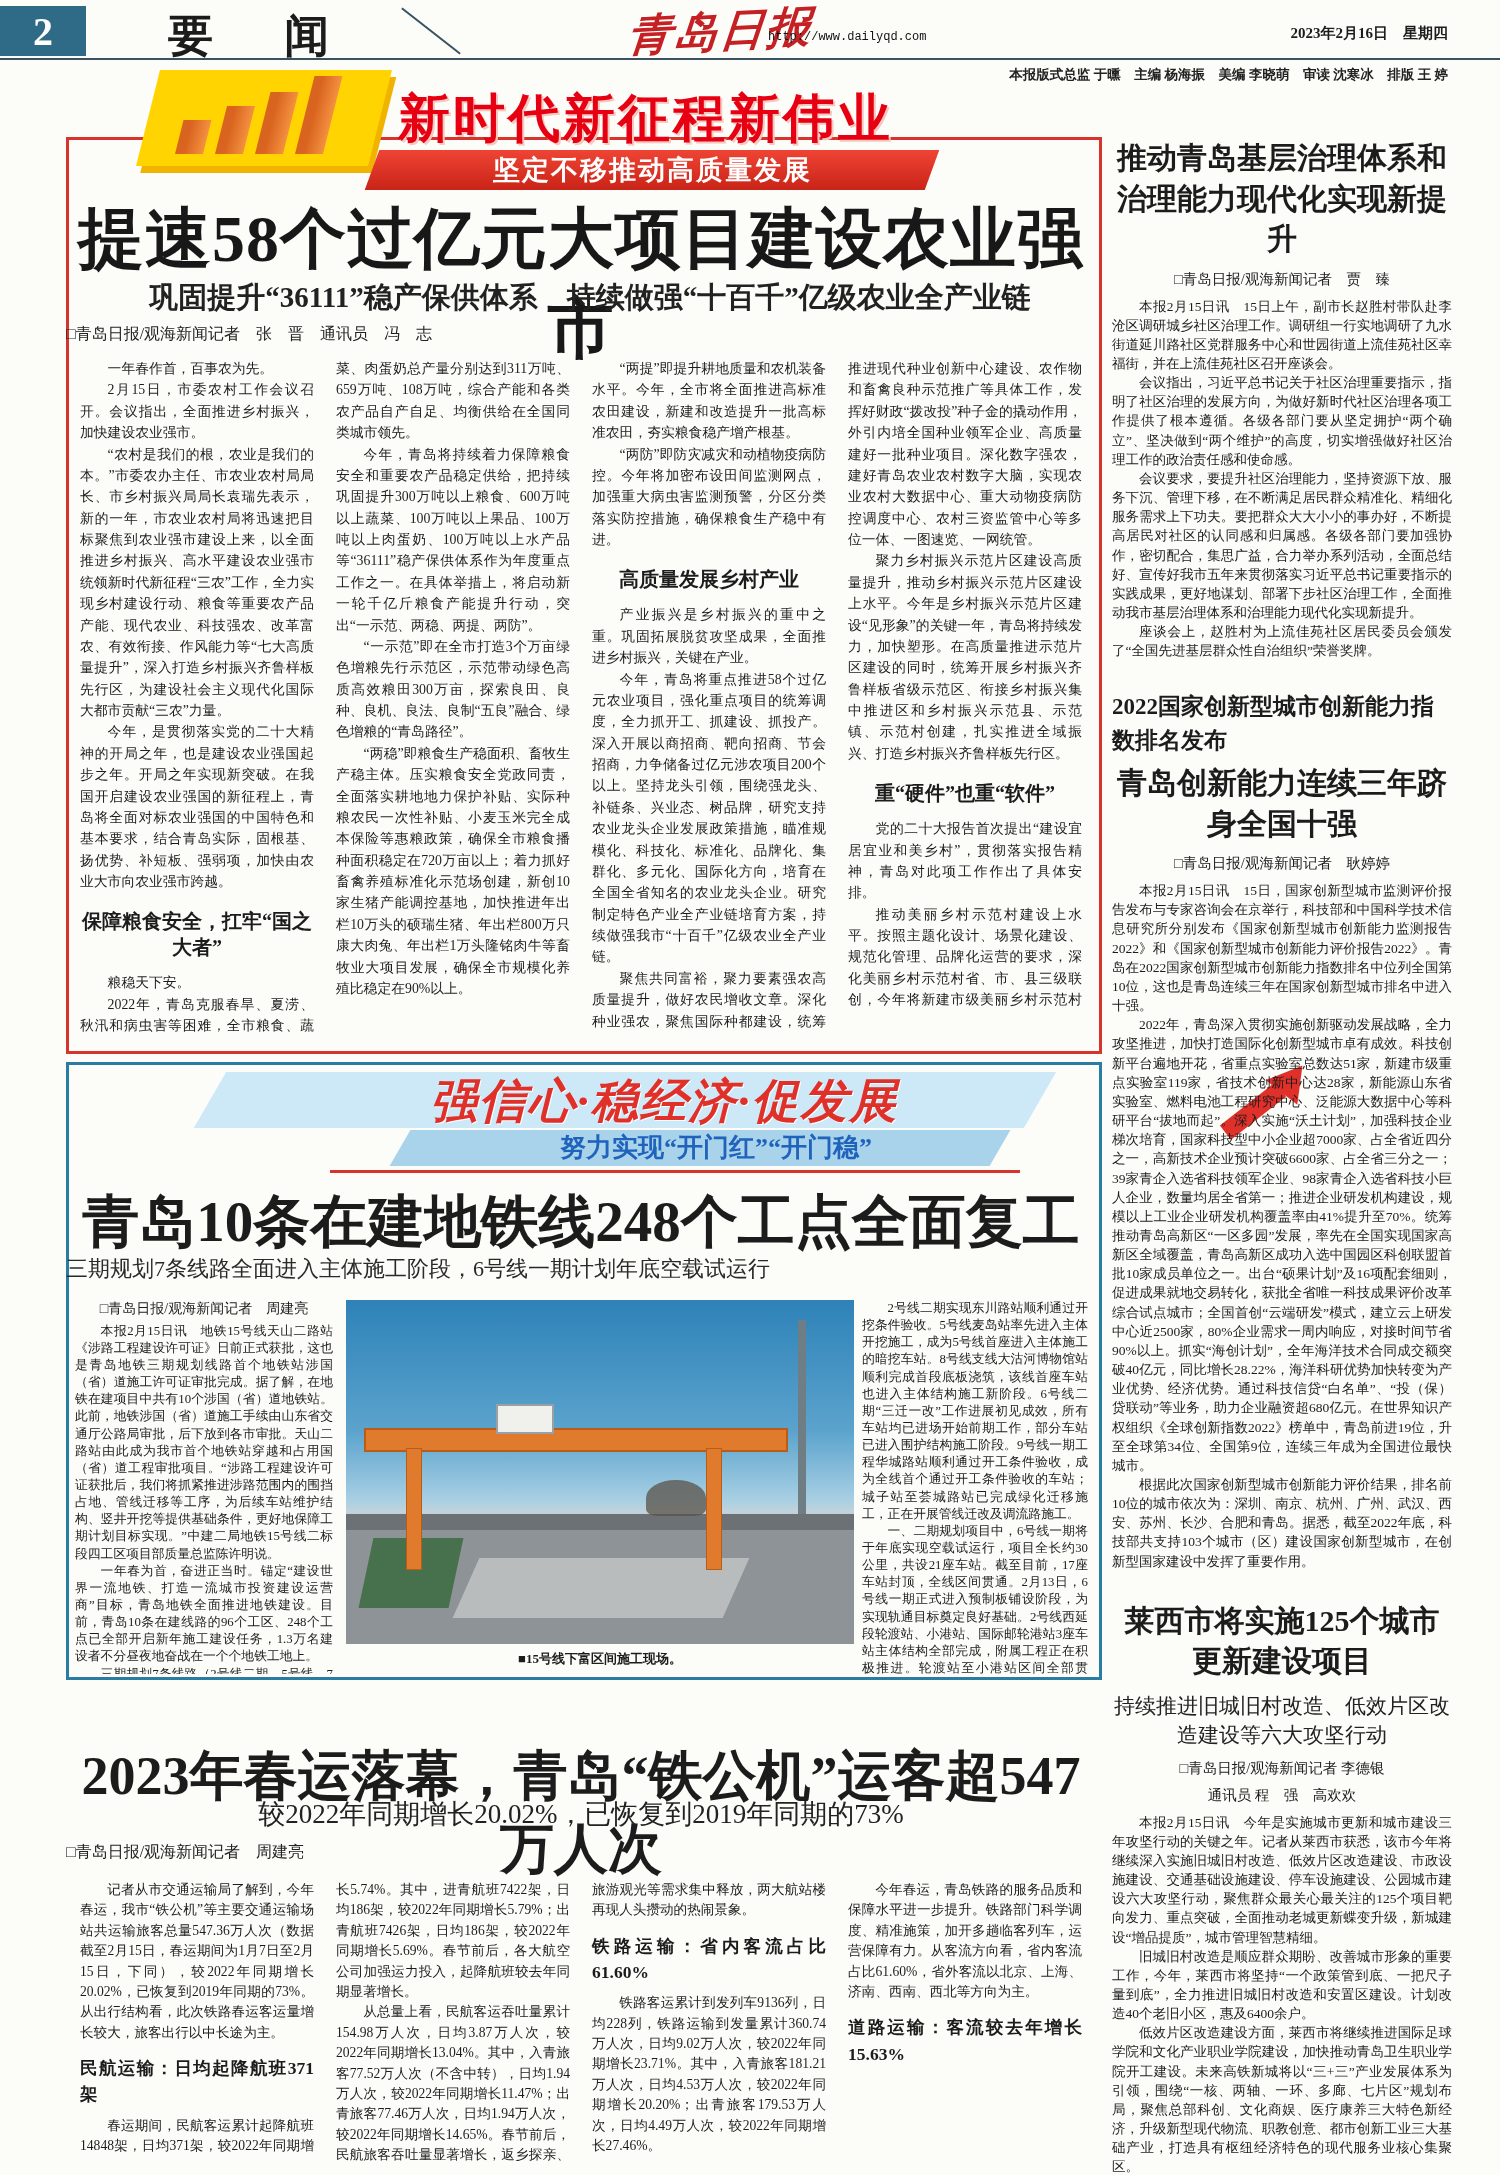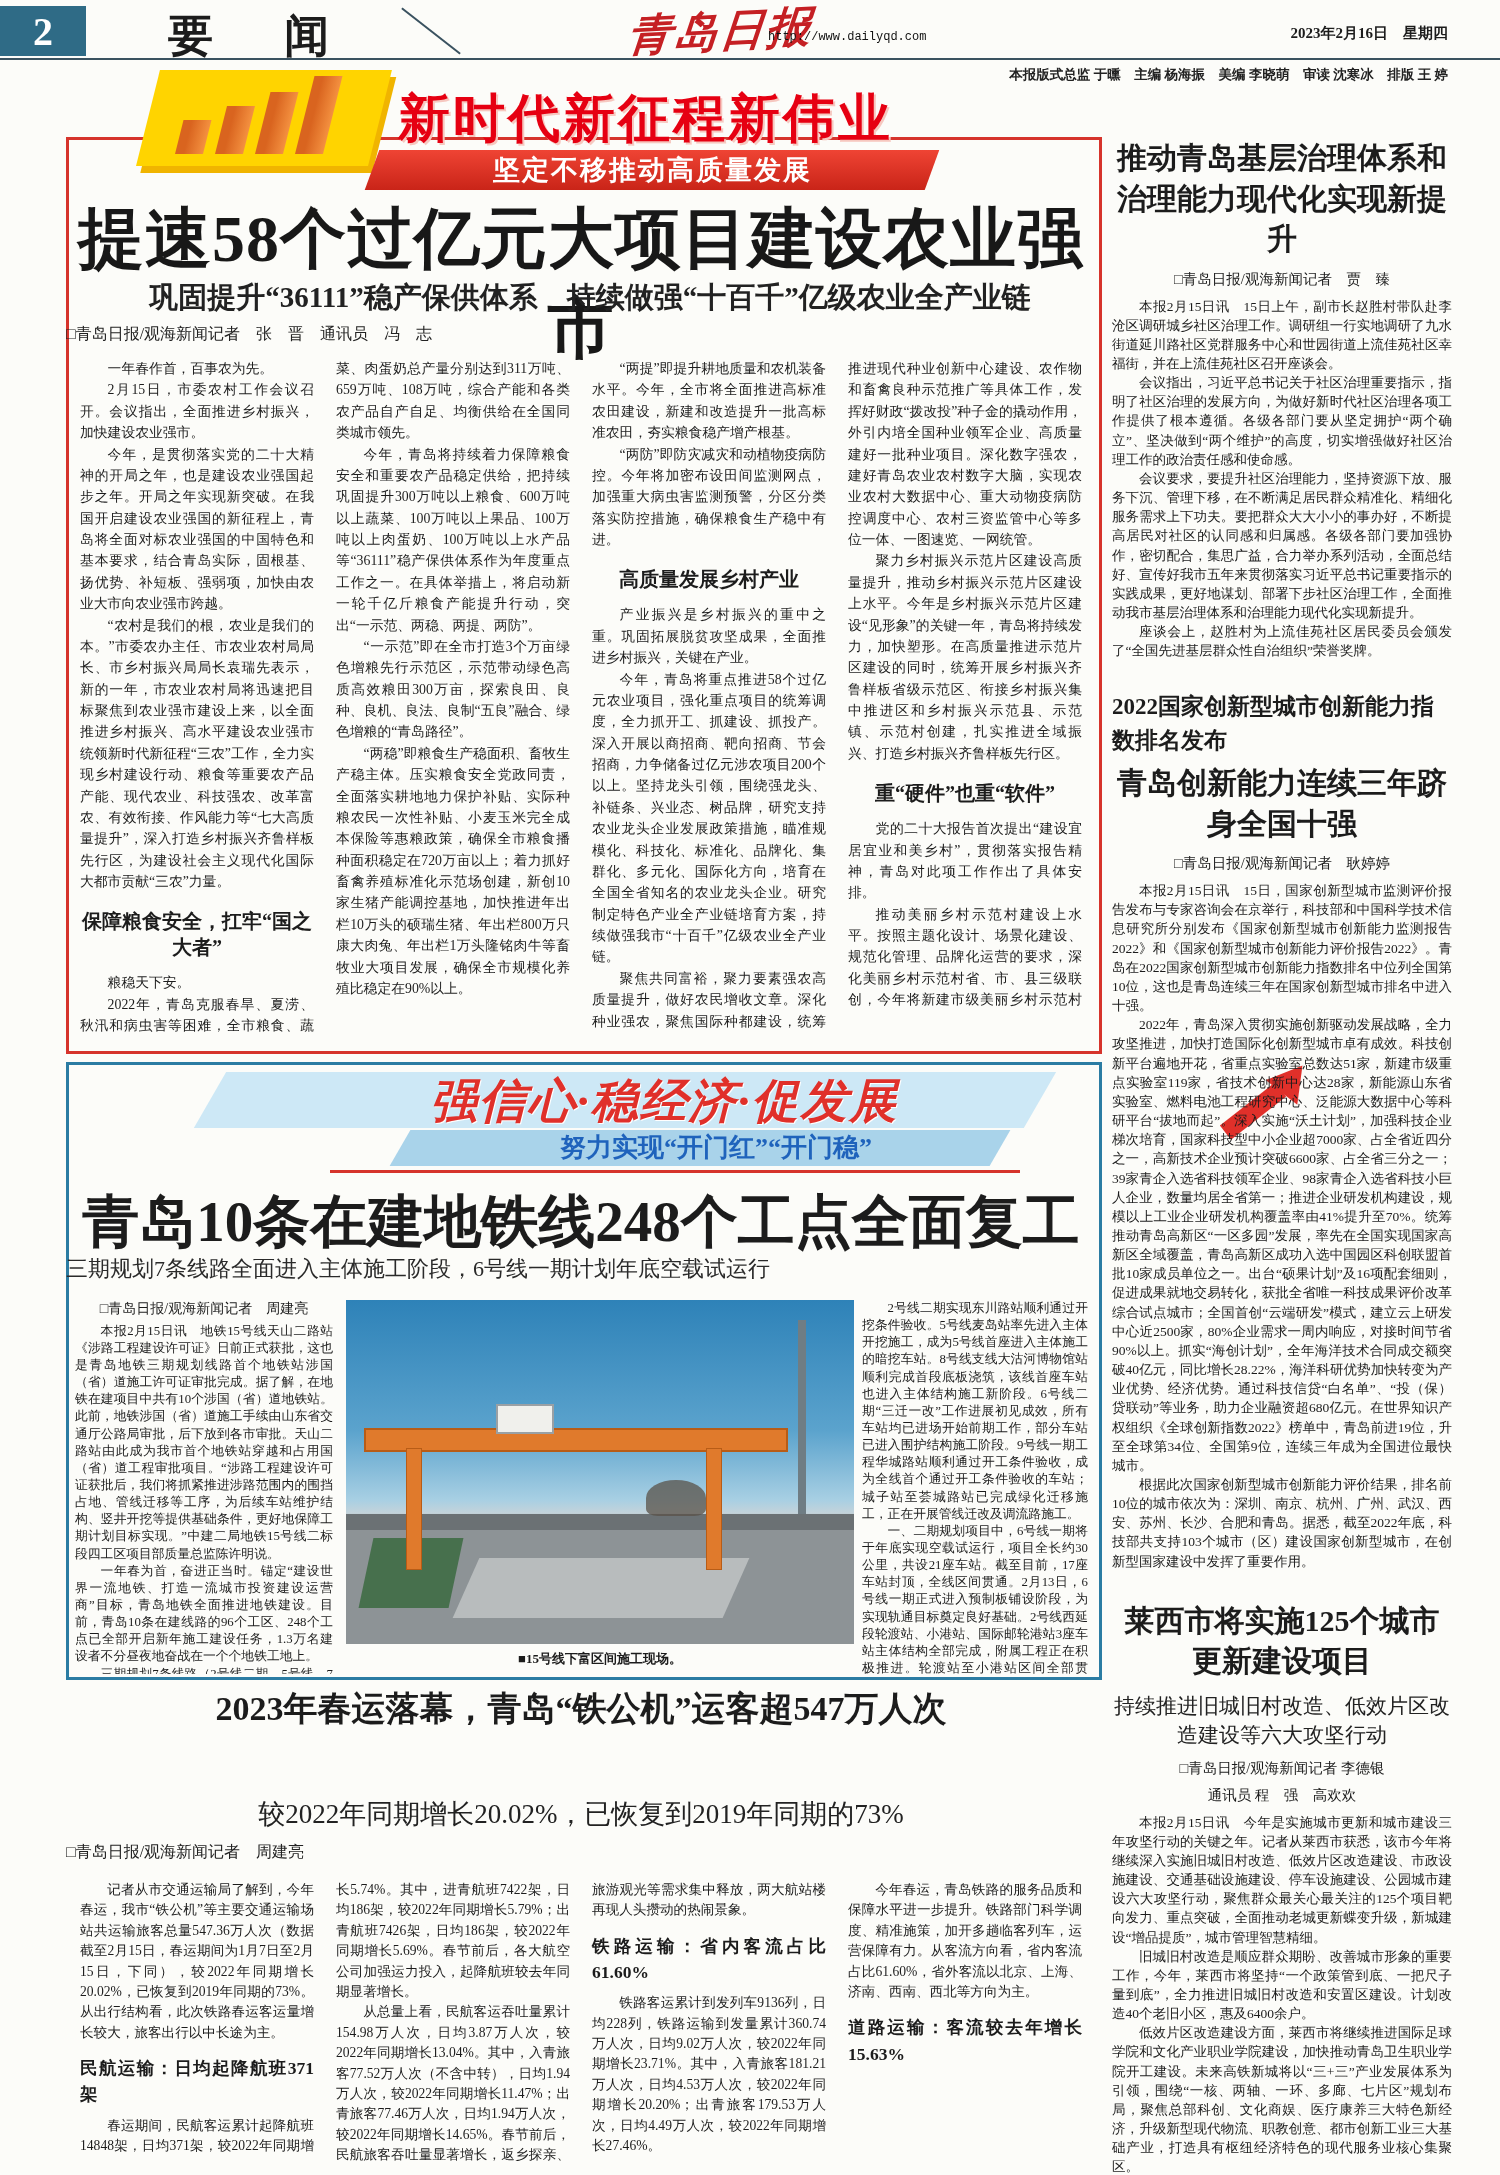--- a/index.html
+++ b/index.html
@@ -68,21 +68,21 @@
   .ph-cab{position:absolute;left:150px;top:104px;width:54px;height:26px;background:#f0f0ec;border:2px solid #9aa0a4;}
   .ph-tower{position:absolute;left:452px;top:20px;width:8px;height:200px;background:#6f7d84;}
   .ph-pit{position:absolute;left:0;top:214px;width:508px;height:130px;background:#8d9396;}
   .ph-wall{position:absolute;left:0;top:214px;width:508px;height:16px;background:#6b7174;}
   .ph-slab{position:absolute;left:120px;top:258px;width:270px;height:60px;background:#b8bcbd;transform:skewX(-24deg);}
   .ph-net{position:absolute;left:20px;top:238px;width:90px;height:70px;background:#47704d;transform:skewX(-12deg);}
   .ph-tree{position:absolute;left:300px;top:180px;width:60px;height:36px;background:#5a5248;border-radius:50% 50% 20% 20%;opacity:.75;}
   .photo-caption{left:346px;top:1650px;width:508px;text-align:center;font-size:13px;font-weight:700;}
 
   
-  .spring-headline{left:66px;top:1686px;width:1030px;text-align:center;font-size:34px;font-weight:900;}
+  .spring-headline{left:66px;top:1740px;width:1030px;text-align:center;font-size:54px;font-weight:900;}
   .spring-subhead{left:66px;top:1796px;width:1030px;text-align:center;font-size:27px;font-weight:500;color:#222;}
   .byline-spring{left:66px;top:1842px;width:1030px;}
   .spring-cols{left:80px;top:1880px;width:1002px;height:295px;column-count:4;column-gap:22px;
                column-fill:auto;overflow:hidden;font-size:13.6px;line-height:1.5;text-align:justify;}
 
   
   .sidebar{left:1112px;top:138px;width:340px;}
   .sb-art{margin-bottom:30px;}
   .sb-headline{font-size:30px;font-weight:900;text-align:center;line-height:1.35;margin:0 0 10px;}
   .sb-kicker{font-size:23px;font-weight:600;line-height:1.45;margin:0 0 6px;}
@@ -117,22 +117,22 @@
     <span>坚定不移推动高质量发展</span>
   </div>
 
   <h1 class="abs main-headline" style="margin:0">提速58个过亿元大项目建设农业强市</h1>
   <div class="abs main-subhead">巩固提升“36111”稳产保供体系　持续做强“十百千”亿级农业全产业链</div>
   <div class="abs byline byline-main">□青岛日报/观海新闻记者　张　晋　通讯员　冯　志</div>
   <div class="abs body-cols">
 
   <p class="para t-p">一年春作首，百事农为先。</p>
       <p class="para t-p">2月15日，市委农村工作会议召开。会议指出，全面推进乡村振兴，加快建设农业强市。</p>
+      <p class="para t-p">“农村是我们的根，农业是我们的本。”市委农办主任、市农业农村局局长、市乡村振兴局局长袁瑞先表示，新的一年，市农业农村局将迅速把目标聚焦到农业强市建设上来，以全面推进乡村振兴、高水平建设农业强市统领新时代新征程“三农”工作，全力实现乡村建设行动、粮食等重要农产品产能、现代农业、科技强农、改革富农、有效衔接、作风能力等“七大高质量提升”，深入打造乡村振兴齐鲁样板先行区，为建设社会主义现代化国际大都市贡献“三农”力量。</p>
       <p class="para t-p">今年，是贯彻落实党的二十大精神的开局之年，也是建设农业强国起步之年。开局之年实现新突破。在我国开启建设农业强国的新征程上，青岛将全面对标农业强国的中国特色和基本要求，结合青岛实际，固根基、扬优势、补短板、强弱项，加快由农业大市向农业强市跨越。</p>
-      <p class="para t-p">“农村是我们的根，农业是我们的本。”市委农办主任、市农业农村局局长、市乡村振兴局局长袁瑞先表示，新的一年，市农业农村局将迅速把目标聚焦到农业强市建设上来，以全面推进乡村振兴、高水平建设农业强市统领新时代新征程“三农”工作，全力实现乡村建设行动、粮食等重要农产品产能、现代农业、科技强农、改革富农、有效衔接、作风能力等“七大高质量提升”，深入打造乡村振兴齐鲁样板先行区，为建设社会主义现代化国际大都市贡献“三农”力量。</p>
       <p class="para t-h">保障粮食安全，扛牢“国之大者”</p>
       <p class="para t-p">粮稳天下安。</p>
       <p class="para t-p">2022年，青岛克服春旱、夏涝、秋汛和病虫害等困难，全市粮食、蔬菜、肉蛋奶总产量分别达到311万吨、659万吨、108万吨，综合产能和各类农产品自产自足、均衡供给在全国同类城市领先。</p>
       <p class="para t-p">今年，青岛将持续着力保障粮食安全和重要农产品稳定供给，把持续巩固提升300万吨以上粮食、600万吨以上蔬菜、100万吨以上果品、100万吨以上肉蛋奶、100万吨以上水产品等“36111”稳产保供体系作为年度重点工作之一。在具体举措上，将启动新一轮千亿斤粮食产能提升行动，突出“一示范、两稳、两提、两防”。</p>
       <p class="para t-p">“一示范”即在全市打造3个万亩绿色增粮先行示范区，示范带动绿色高质高效粮田300万亩，探索良田、良种、良机、良法、良制“五良”融合、绿色增粮的“青岛路径”。</p>
       <p class="para t-p">“两稳”即粮食生产稳面积、畜牧生产稳主体。压实粮食安全党政同责，全面落实耕地地力保护补贴、实际种粮农民一次性补贴、小麦玉米完全成本保险等惠粮政策，确保全市粮食播种面积稳定在720万亩以上；着力抓好畜禽养殖标准化示范场创建，新创10家生猪产能调控基地，加快推进年出栏10万头的硕瑞生猪、年出栏800万只康大肉兔、年出栏1万头隆铭肉牛等畜牧业大项目发展，确保全市规模化养殖比稳定在90%以上。</p>
       <p class="para t-p">“两提”即提升耕地质量和农机装备水平。今年，全市将全面推进高标准农田建设，新建和改造提升一批高标准农田，夯实粮食稳产增产根基。</p>
       <p class="para t-p">“两防”即防灾减灾和动植物疫病防控。今年将加密布设田间监测网点，加强重大病虫害监测预警，分区分类落实防控措施，确保粮食生产稳中有进。</p>
       <p class="para t-h">高质量发展乡村产业</p>
       <p class="para t-p">产业振兴是乡村振兴的重中之重。巩固拓展脱贫攻坚成果，全面推进乡村振兴，关键在产业。</p>

